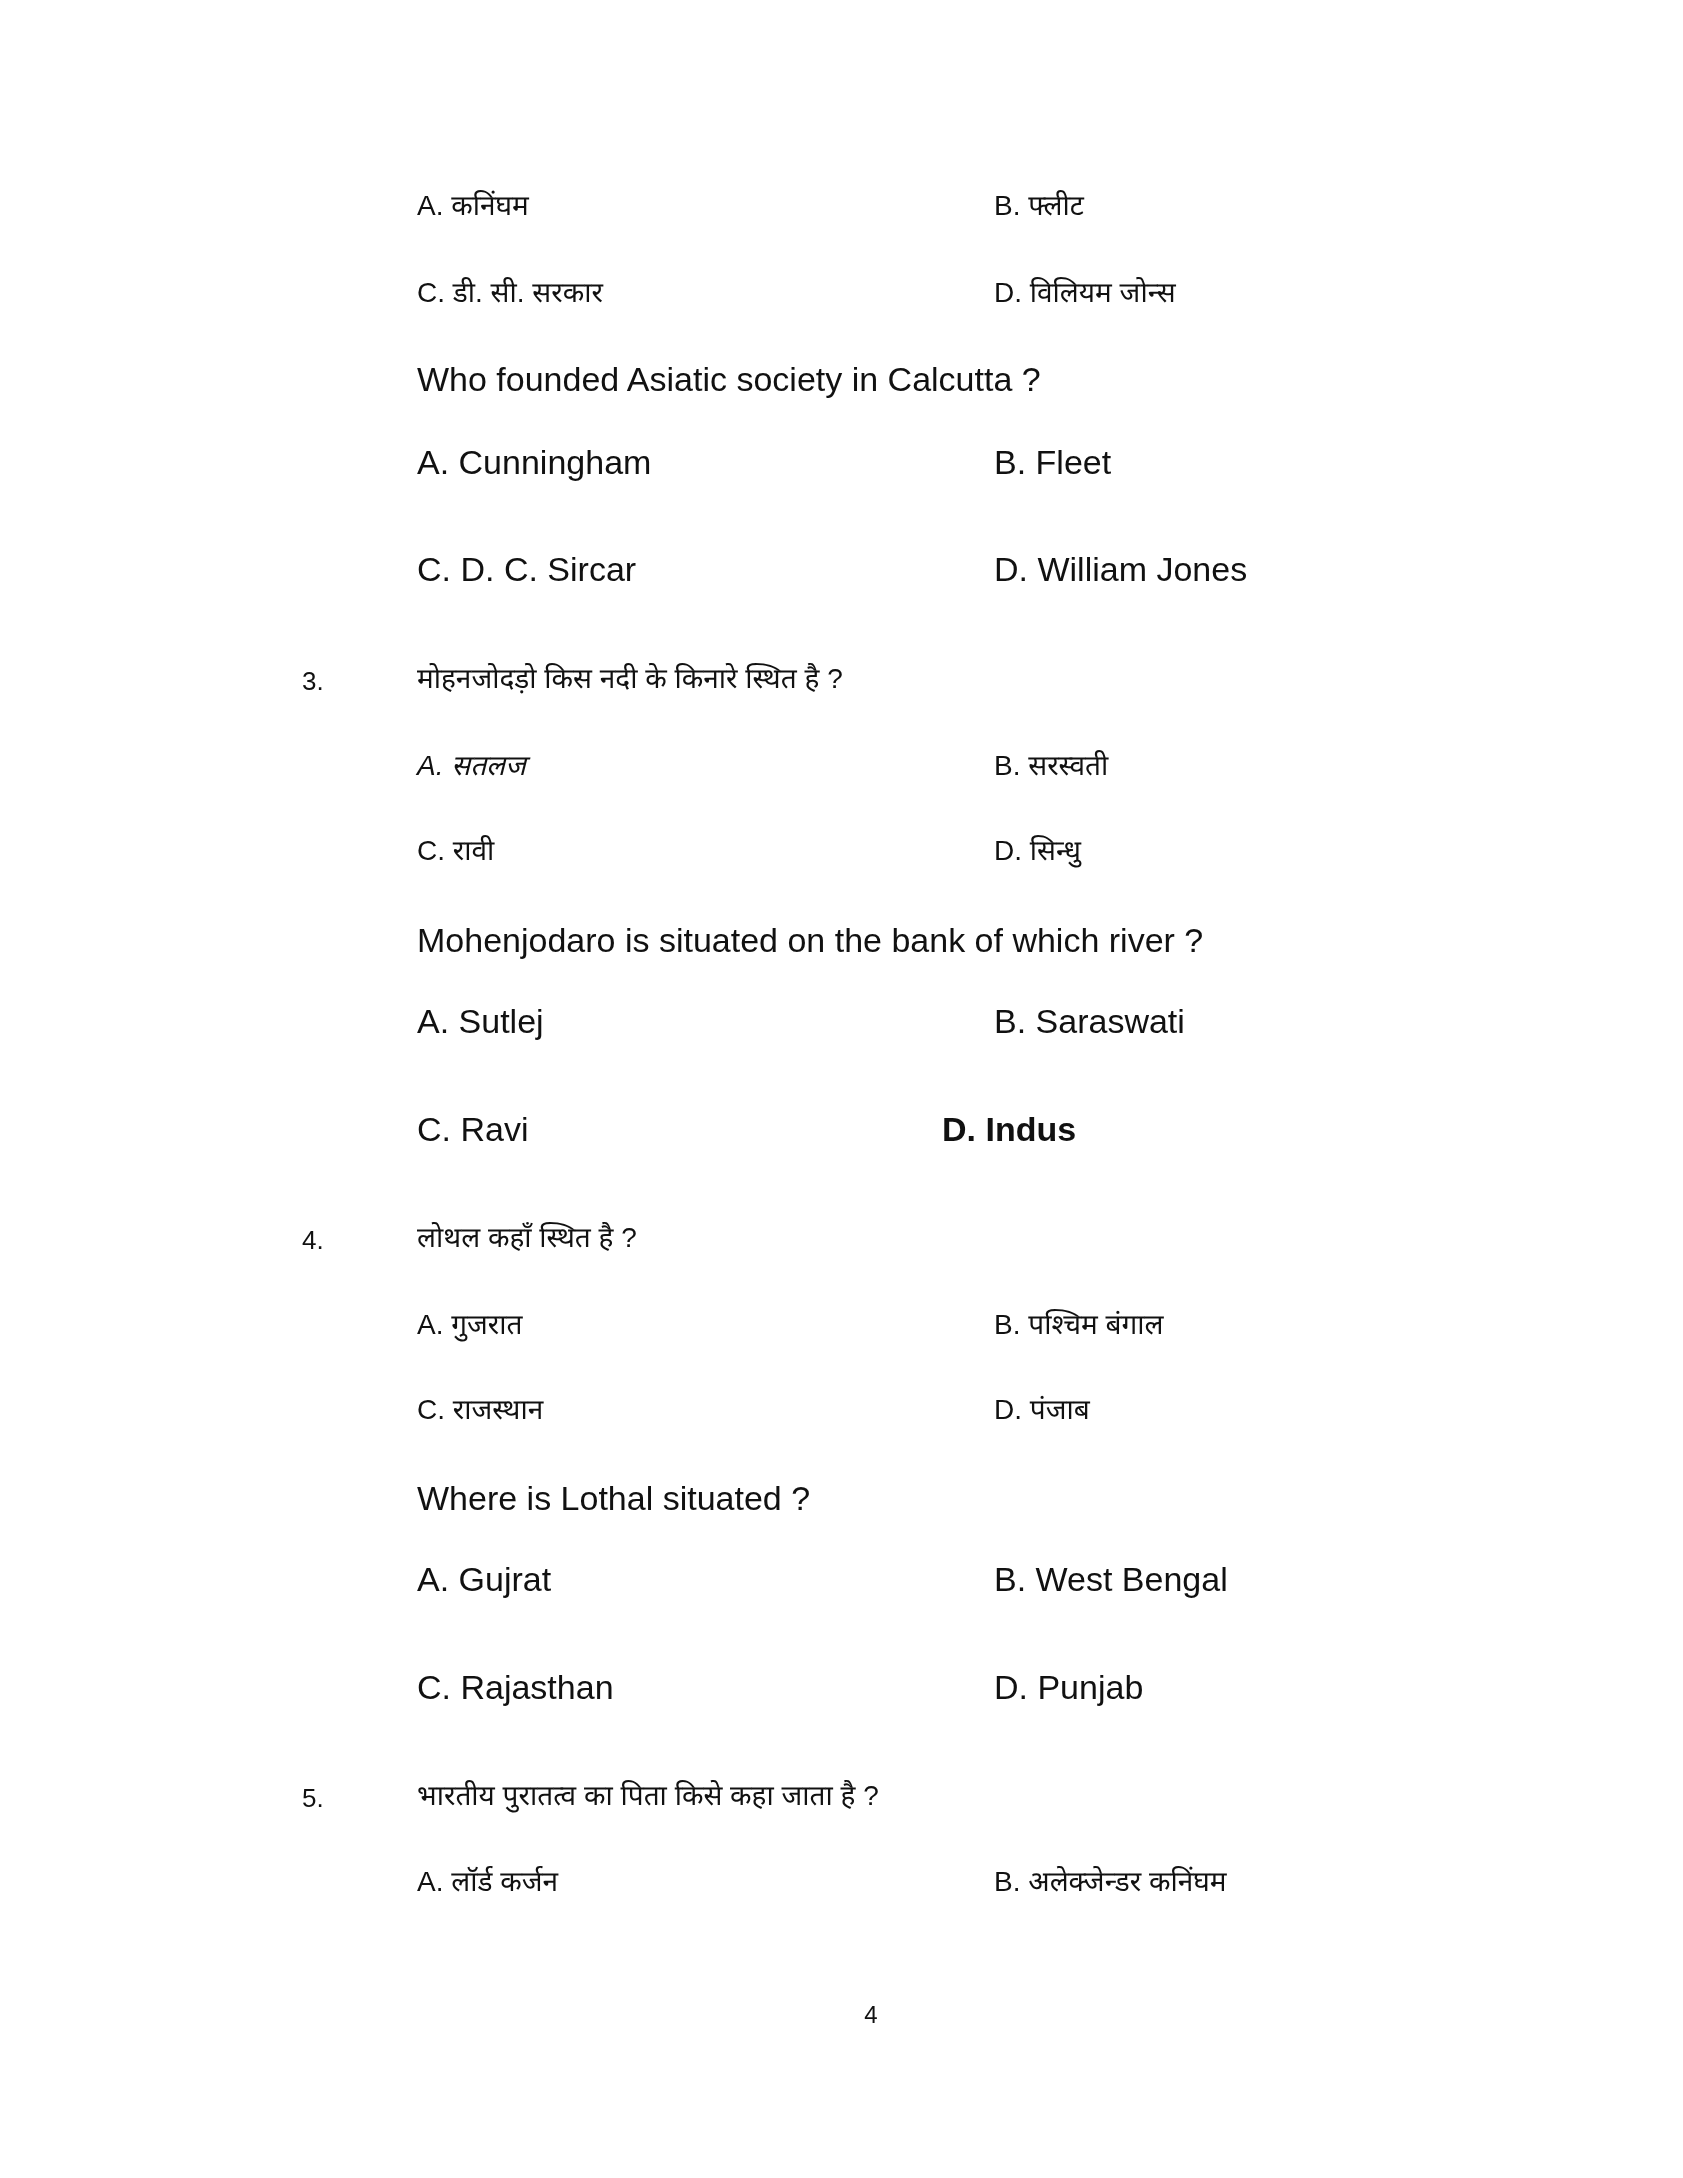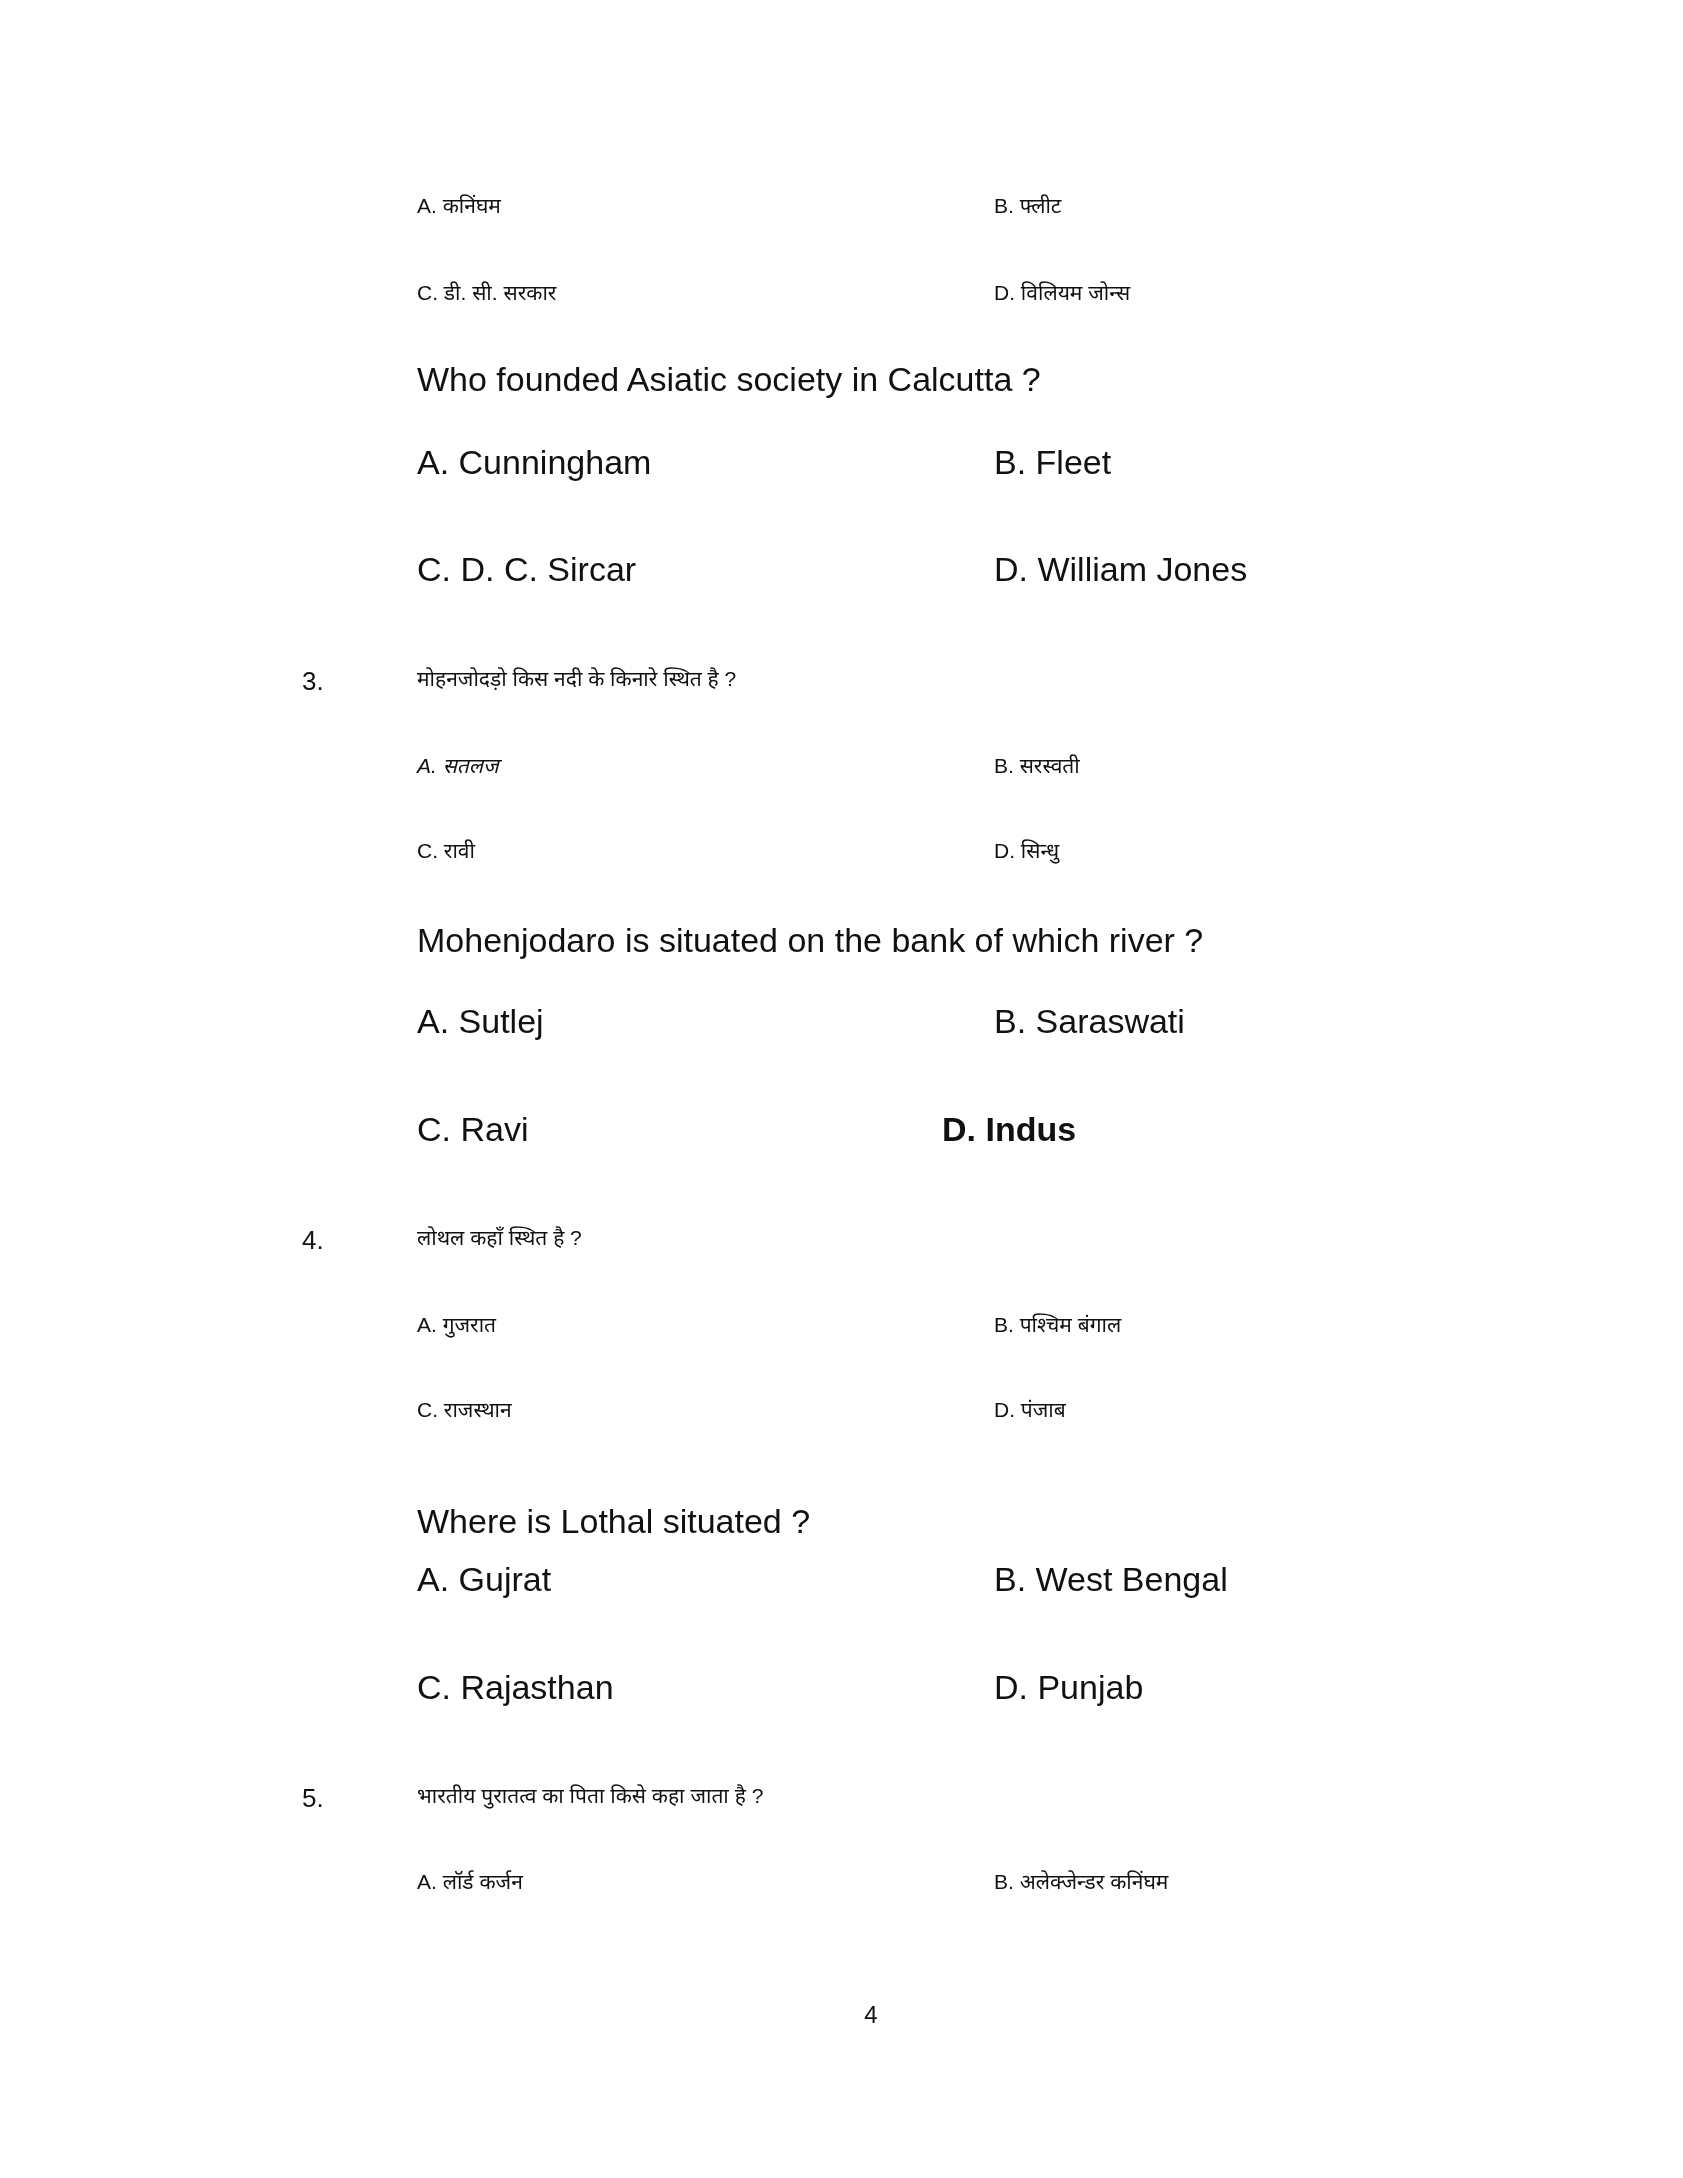--- a/index.html
+++ b/index.html
@@ -1,20 +1,20 @@
 <!DOCTYPE html>
 <html><head>
 <meta charset="utf-8">
 <style>
   html, body { margin: 0; padding: 0; background: #ffffff; }
   body { width: 1683px; height: 2178px; position: relative; overflow: hidden;
          font-family: "Liberation Sans", "DejaVu Sans", sans-serif; color: #111; }
   .line { position: absolute; white-space: nowrap; font-size: 34px; line-height: 40px;
           transform: translateY(-50%); }
-  .hi { font-size: 21px; }
+  .hi { font-size: 28px; }
   .num { position: absolute; font-size: 26px; transform: translateY(-50%); }
   .pagenum { position: absolute; left: 0; width: 1742px; text-align: center; font-size: 24px; transform: translateY(-50%); }
 </style>
 </head>
 <body>
 
 <div class="line hi" style="left:417px; top:206px;">A. कनिंघम</div>
 <div class="line hi" style="left:994px; top:206px;">B. फ्लीट</div>
 <div class="line hi" style="left:417px; top:293px;">C. डी. सी. सरकार</div>
 <div class="line hi" style="left:994px; top:293px;text-align:right;">D. विलियम जोन्स</div>
@@ -36,21 +36,21 @@
 <div class="line" style="left:994px; top:1021px;text-align:center;">B. Saraswati</div>
 <div class="line" style="left:417px; top:1129px;">C. Ravi</div>
 <div class="line" style="left:942px; top:1129px;font-weight:bold;">D. Indus</div>
 
 <div class="num" style="left:302px; top:1240px;">4.</div>
 <div class="line hi" style="left:417px; top:1238px;">लोथल कहाँ स्थित है ?</div>
 <div class="line hi" style="left:417px; top:1325px;">A. गुजरात</div>
 <div class="line hi" style="left:994px; top:1325px;">B. पश्चिम बंगाल</div>
 <div class="line hi" style="left:417px; top:1410px;">C. राजस्थान</div>
 <div class="line hi" style="left:994px; top:1410px;">D. पंजाब</div>
-<div class="line" style="left:417px; top:1498px;margin-top:23px;">Where is Lothal situated ?</div>
+<div class="line" style="left:417px; top:1498px;">Where is Lothal situated ?</div>
 <div class="line" style="left:417px; top:1579px;">A. Gujrat</div>
 <div class="line" style="left:994px; top:1579px;">B. West Bengal</div>
 <div class="line" style="left:417px; top:1687px;text-align:center;">C. Rajasthan</div>
 <div class="line" style="left:994px; top:1687px;">D. Punjab</div>
 
 <div class="num" style="left:302px; top:1798px;">5.</div>
 <div class="line hi" style="left:417px; top:1796px;">भारतीय पुरातत्व का पिता किसे कहा जाता है ?</div>
 <div class="line hi" style="left:417px; top:1882px;">A. लॉर्ड कर्जन</div>
 <div class="line hi" style="left:994px; top:1882px;">B. अलेक्जेन्डर कनिंघम</div>
 

